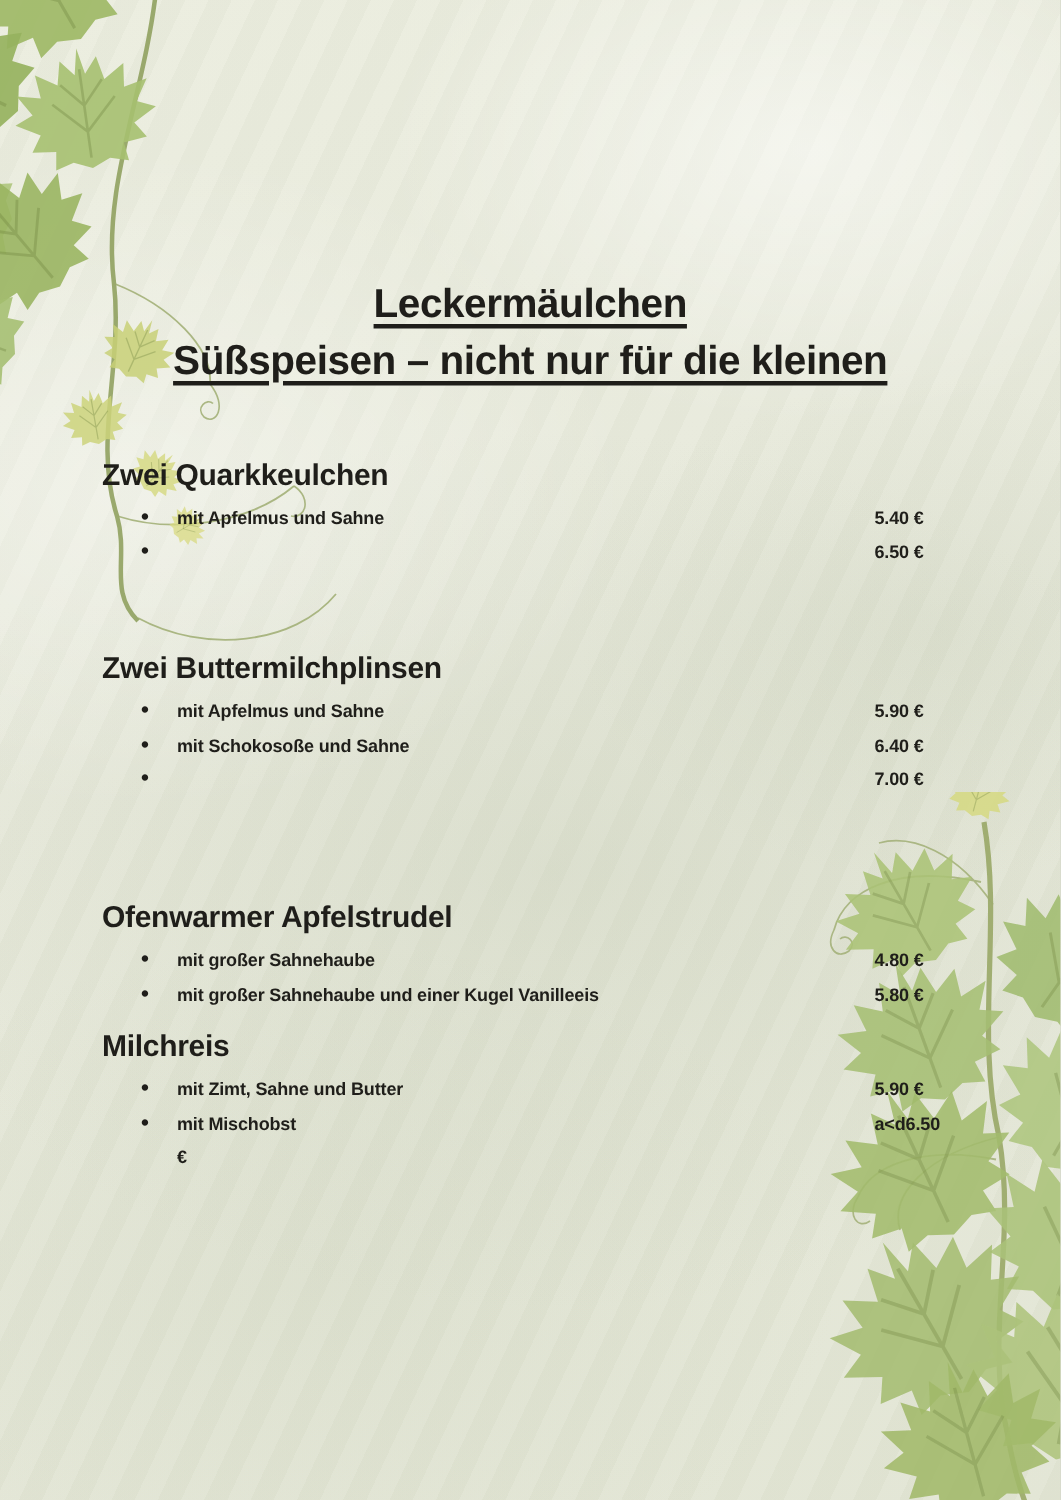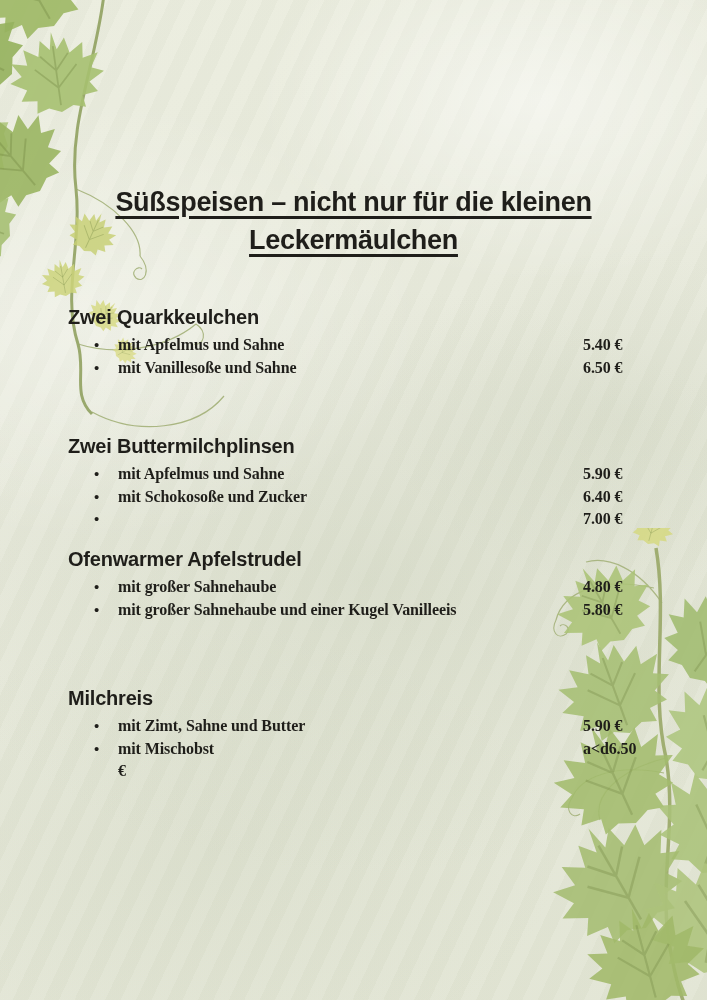--- a/index.html
+++ b/index.html
@@ -30,27 +30,27 @@
     text-align:center;font-size:27px;line-height:38px;letter-spacing:-0.3px;
   }
   .tline{
     display:block;
     text-decoration:underline;
     text-decoration-thickness:2.5px;
     text-underline-offset:5px;
   }
   .sec{position:absolute;left:68px;width:604px;}
   .sec h2{margin:0 0 4px 0;font-size:20px;line-height:25px;letter-spacing:-0.2px;font-weight:700;}
-  .row{position:relative;padding-left:50px;font-size:16px;line-height:22.5px;letter-spacing:-0.1px;font-family:Liberation Serif, serif;}
+  .row{position:relative;padding-left:50px;font-size:12px;line-height:22.5px;letter-spacing:-0.1px;}
   .bullet{position:absolute;left:26px;top:0;}
   .bullet::before{content:"\2022";font-size:15px;}
   .price{position:absolute;left:515px;top:0;white-space:nowrap;}
   .s1{top:305px;}
   .s2{top:434px;}
-  .s3{top:547px;}
+  .s3{top:600px;}
   .s4{top:686px;}
 </style>
 </head>
 <body>
 
 <div class="page">
 
   <svg class="vine vine-tl" width="265" height="470" viewBox="0 0 265 470" aria-hidden="true">
     <defs>
       <g id="gleaf">
@@ -83,48 +83,47 @@
     <use href="#gleaf" transform="translate(172,205) rotate(-20) scale(2.1)" fill="#a3bd6e" fill-opacity="0.88"></use>
     <use href="#gleaf" transform="translate(240,250) rotate(30) scale(2.2)" fill="#abc47a" fill-opacity="0.88"></use>
     <use href="#gleaf" transform="translate(178,295) rotate(-25) scale(2.3)" fill="#9fb968" fill-opacity="0.88"></use>
     <use href="#gleaf" transform="translate(244,345) rotate(20) scale(2.4)" fill="#a7c074" fill-opacity="0.88"></use>
     <use href="#gleaf" transform="translate(188,400) rotate(-30) scale(2.5)" fill="#a2bb6c" fill-opacity="0.88"></use>
     <use href="#gleaf" transform="translate(246,445) rotate(10) scale(2.6)" fill="#abc178" fill-opacity="0.88"></use>
     <use href="#gleaf" transform="translate(200,478) rotate(-15) scale(2.2)" fill="#9eb764" fill-opacity="0.88"></use>
   </svg>
 
   <header class="title">
+    <span class="tline">Leckermäulchen</span>
     <span class="tline">Süßspeisen – nicht nur für die kleinen</span>
-    <span class="tline">Leckermäulchen</span>
   </header>
 
   <section class="sec s1">
     <h2>Zwei Quarkkeulchen</h2>
     <div class="row">
       <span class="bullet"></span>
       <span class="label">mit Apfelmus und Sahne</span>
       <span class="price">5.40 €</span>
     </div>
     <div class="row">
       <span class="bullet"></span>
-      <span class="label">mit Vanillesoße und Sahne</span>
       <span class="price">6.50 €</span>
     </div>
   </section>
 
   <section class="sec s2">
     <h2>Zwei Buttermilchplinsen</h2>
     <div class="row">
       <span class="bullet"></span>
       <span class="label">mit Apfelmus und Sahne</span>
       <span class="price">5.90 €</span>
     </div>
     <div class="row">
       <span class="bullet"></span>
-      <span class="label">mit Schokosoße und Zucker</span>
+      <span class="label">mit Schokosoße und Sahne</span>
       <span class="price">6.40 €</span>
     </div>
     <div class="row">
       <span class="bullet"></span>
       <span class="price">7.00 €</span>
     </div>
   </section>
 
   <section class="sec s3">
     <h2>Ofenwarmer Apfelstrudel</h2>

